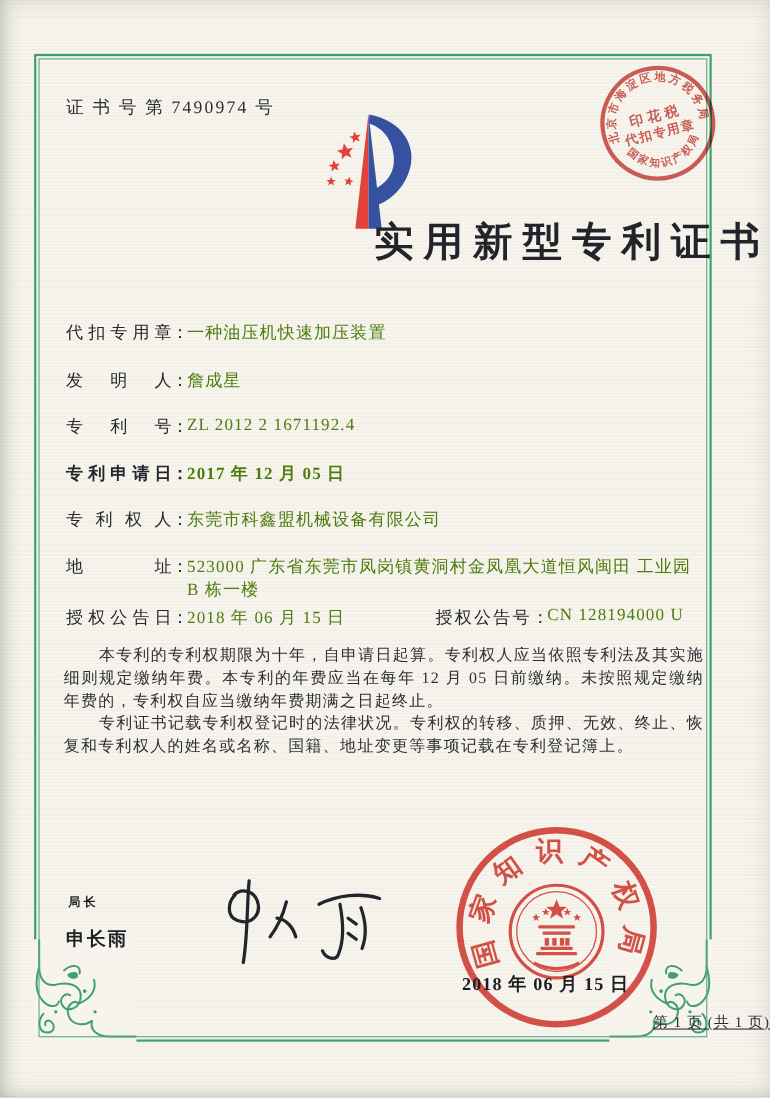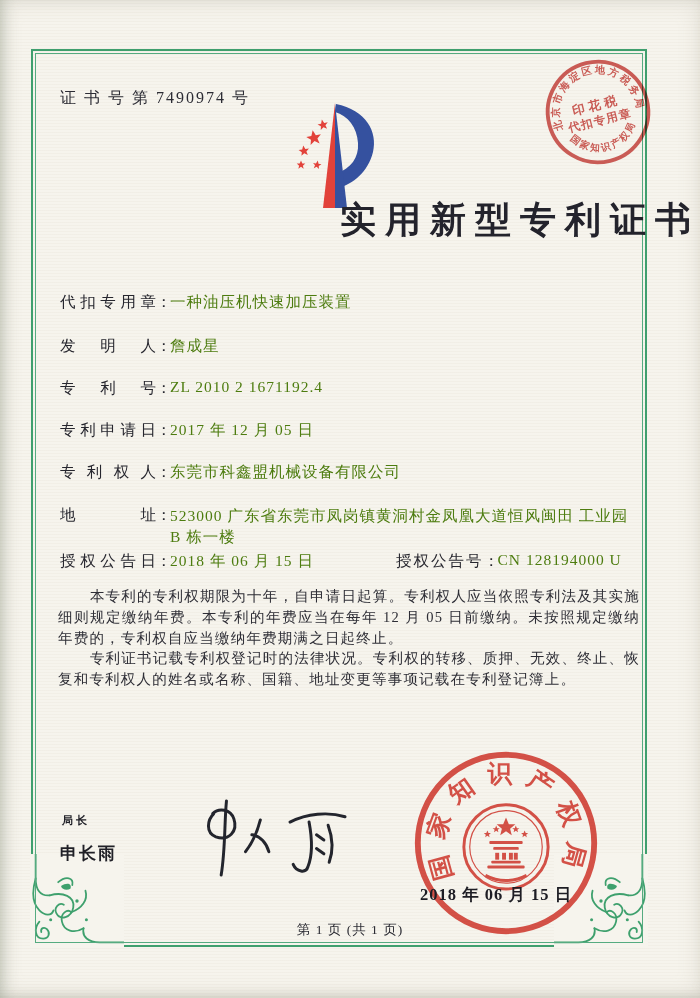--- a/index.html
+++ b/index.html
@@ -41,21 +41,21 @@
   .flabel{
     display:inline-block;width:96px;text-align:justify;text-align-last:justify;
     vertical-align:top;color:#26262e;
   }
   .fcolon{display:inline-block;width:14px;vertical-align:top;}
   .fvalue{display:inline-block;letter-spacing:1px;vertical-align:top;color:#4d7c0f;}
   .fvalue.wrap{white-space:normal;width:474px;line-height:21px;}
   .frow.r-name{top:292px;}
   .frow.r-inventor{top:336px;}
   .frow.r-patno{top:378px;}
-  .frow.r-filing{top:420px;}
+  .frow.r-filing{top:420px;font-weight:bold;}
   .frow.r-patentee{top:462px;text-decoration:underline;}
   .frow.r-address{top:505px;}
   .frow.r-grant{top:551px;}
   .grant2{position:absolute;left:336px;top:0;white-space:nowrap;}
   .grant2 .glabel{letter-spacing:2px;margin-top:37px;}
   .body-text{
     position:absolute;left:58px;top:586px;width:582px;
     font-size:14.5px;line-height:20.8px;letter-spacing:1.2px;color:#2e2e36;
     text-align:justify;
   }
@@ -63,22 +63,22 @@
   .signoff-title{position:absolute;left:62px;top:813px;font-size:11px;letter-spacing:3px;font-weight:bold;color:#202027;}
   .signoff-name{position:absolute;left:60px;top:842px;font-size:17px;letter-spacing:2px;font-weight:bold;color:#202027;}
   .signature{position:absolute;left:182px;top:796px;width:180px;height:86px;}
   .stamp-top{position:absolute;left:540px;top:54px;width:116px;height:116px;opacity:.88;mix-blend-mode:multiply;}
   .seal-bottom{position:absolute;left:408px;top:745px;width:196px;height:196px;opacity:.92;mix-blend-mode:multiply;}
   .seal-date{
     position:absolute;left:420px;top:884px;width:180px;
     font-size:16.5px;letter-spacing:1px;color:#1d1d24;font-weight:bold;
   }
   .footer{
-    position:absolute;left:0;right:0;top:921px;text-align:center;
-    font-size:13.5px;letter-spacing:1px;color:#2c2c34;
+    position:absolute;left:0;right:0;top:921px;text-align:right;
+    font-size:13.5px;letter-spacing:1px;color:#2c2c34;text-decoration:underline;
   }
 </style>
 </head>
 <body>
 
 <div id="page">
   <div class="texture"></div>
 
   <div class="frame">
     <div class="corner bl">
@@ -146,21 +146,21 @@
   <div class="title">实用新型专利证书</div>
 
   <div class="fields">
     <div class="frow r-name">
       <span class="flabel">代扣专用章</span><span class="fcolon">：</span><span class="fvalue">一种油压机快速加压装置</span>
     </div>
     <div class="frow r-inventor">
       <span class="flabel">发明人</span><span class="fcolon">：</span><span class="fvalue">詹成星</span>
     </div>
     <div class="frow r-patno">
-      <span class="flabel">专利号</span><span class="fcolon">：</span><span class="fvalue">ZL 2010 2 1671192.4</span>
+      <span class="flabel">专利号</span><span class="fcolon">：</span><span class="fvalue">ZL 2012 2 1671192.4</span>
     </div>
     <div class="frow r-filing">
       <span class="flabel">专利申请日</span><span class="fcolon">：</span><span class="fvalue">2017 年 12 月 05 日</span>
     </div>
     <div class="frow r-patentee">
       <span class="flabel">专利权人</span><span class="fcolon">：</span><span class="fvalue">东莞市科鑫盟机械设备有限公司</span>
     </div>
     <div class="frow r-address">
       <span class="flabel">地址</span><span class="fcolon">：</span><span class="fvalue wrap">523000 广东省东莞市凤岗镇黄洞村金凤凰大道恒风闽田 工业园 B 栋一楼</span>
     </div>

